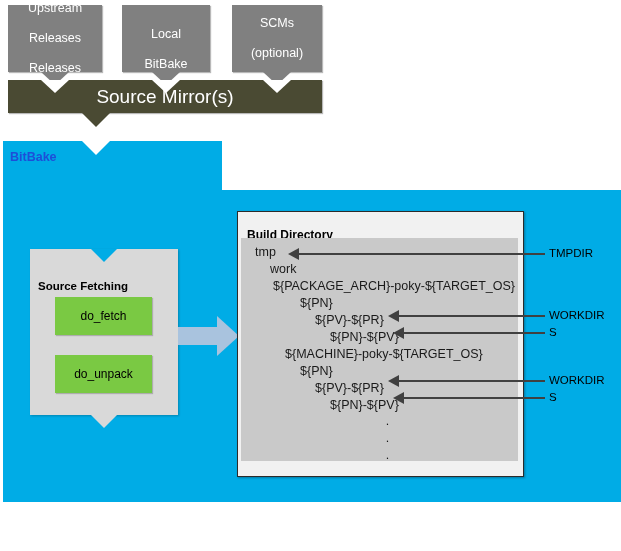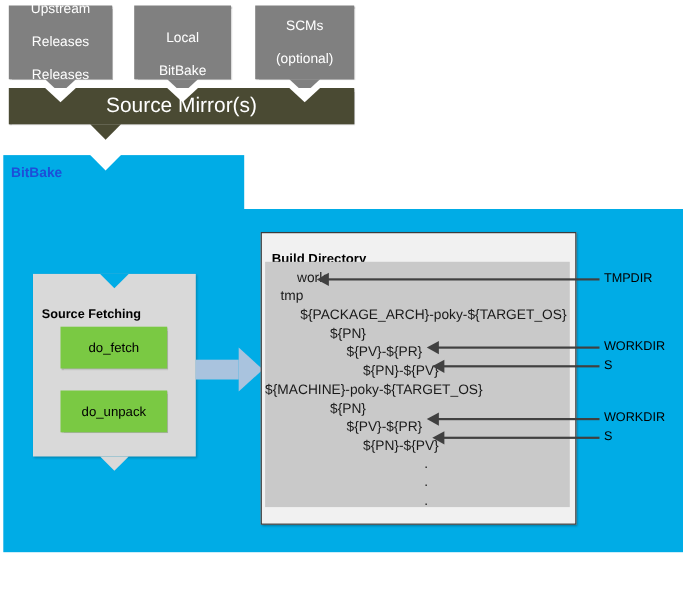--- a/index.html
+++ b/index.html
@@ -108,27 +108,27 @@
 <div class="abs tab-grey" style="left:91px;top:415px;"></div>
 
 <div class="abs bigarrow-shaft" style="left:178px;top:327px;width:39px;height:18px;"></div>
 <div class="abs bigarrow-head" style="left:217px;top:316px;"></div>
 
 <div class="abs buildpanel" style="left:237px;top:211px;width:285px;height:264px;"></div>
 <div class="abs build-title" style="left:247px;top:228px;">Build Directory</div>
 <div class="abs treepanel" style="left:241px;top:238px;width:277px;height:223px;"></div>
 
 <div class="abs" style="left:241px;top:244px;width:277px;">
+  <div class="treeline" style="padding-left:14px;height:17px;line-height:17px;">tmp</div>
   <div class="treeline" style="padding-left:29px;height:17px;line-height:17px;">work</div>
-  <div class="treeline" style="padding-left:14px;height:17px;line-height:17px;">tmp</div>
   <div class="treeline" style="padding-left:32px;height:17px;line-height:17px;">${PACKAGE_ARCH}-poky-${TARGET_OS}</div>
   <div class="treeline" style="padding-left:59px;height:17px;line-height:17px;">${PN}</div>
   <div class="treeline" style="padding-left:74px;height:17px;line-height:17px;">${PV}-${PR}</div>
   <div class="treeline" style="padding-left:89px;height:17px;line-height:17px;">${PN}-${PV}</div>
-  <div class="treeline" style="height:17px;line-height:17px;">${MACHINE}-poky-${TARGET_OS}</div>
+  <div class="treeline" style="padding-left:44px;height:17px;line-height:17px;">${MACHINE}-poky-${TARGET_OS}</div>
   <div class="treeline" style="padding-left:59px;height:17px;line-height:17px;">${PN}</div>
   <div class="treeline" style="padding-left:74px;height:17px;line-height:17px;">${PV}-${PR}</div>
   <div class="treeline" style="padding-left:89px;height:17px;line-height:17px;">${PN}-${PV}</div>
   <div class="dot" style="height:17px;line-height:14px;padding-left:16px;">.</div>
   <div class="dot" style="height:17px;line-height:14px;padding-left:16px;">.</div>
   <div class="dot" style="height:17px;line-height:14px;padding-left:16px;">.</div>
 </div>
 
 <div class="abs cl-shaft" style="left:298px;top:253px;width:247px;"></div>
 <div class="abs cl-head" style="left:288px;top:248px;"></div>

